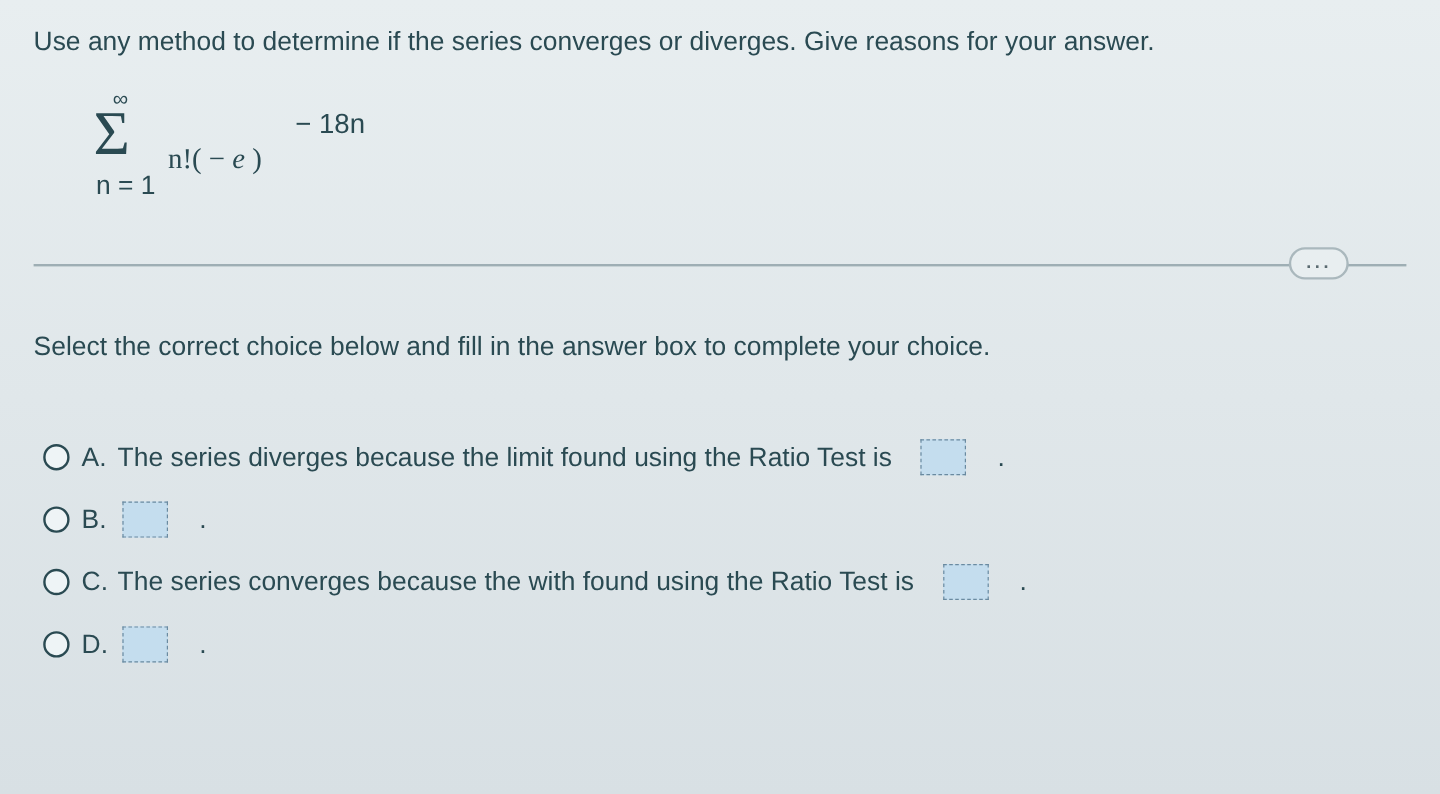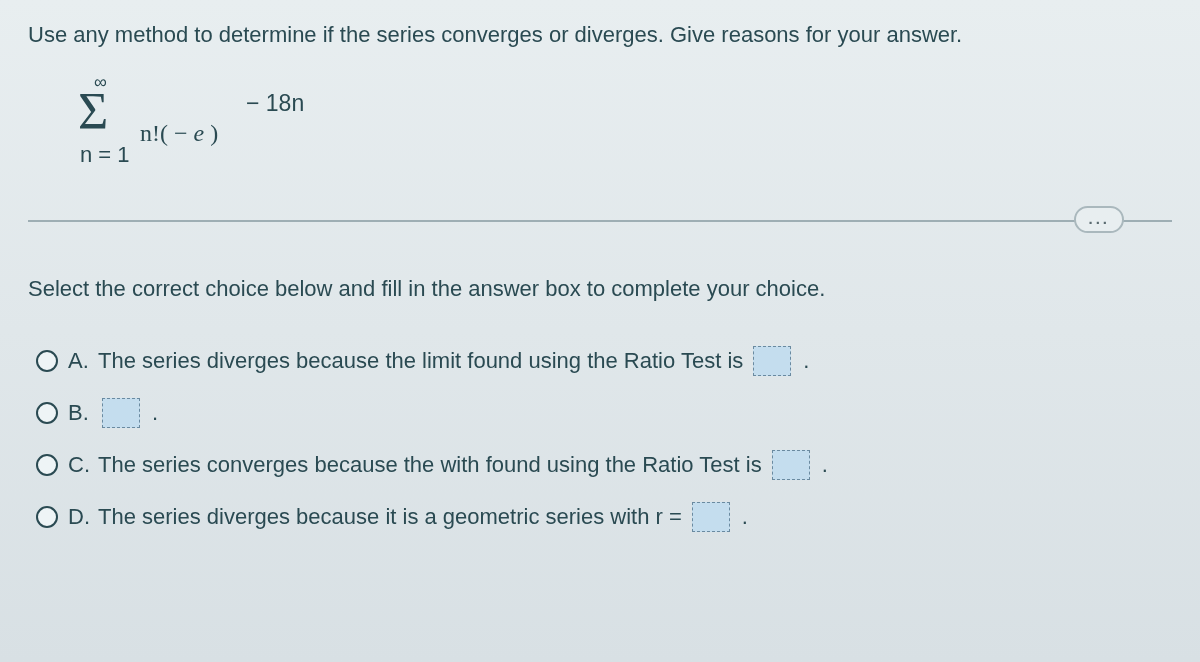--- a/index.html
+++ b/index.html
@@ -92,21 +92,21 @@
       border-radius: 14px;
       padding: 2px 12px 4px 12px;
       color: #5a6a70;
       font-weight: bold;
       letter-spacing: 3px;
       font-size: 15px;
     }
     .instruction {
       font-size: 22px;
       color: #2a4a52;
-      margin-bottom: 44px;
+      margin-bottom: 64px;
     }
     .choices {
       margin-left: 8px;
     }
     .choice {
       display: flex;
       align-items: center;
       margin-bottom: 22px;
       font-size: 22px;
       color: #2a4a52;
@@ -120,21 +120,21 @@
       margin-right: 10px;
       background: #eef4f6;
     }
     .choice-letter {
       width: 30px;
       flex-shrink: 0;
     }
     .choice-text {
       display: flex;
       align-items: center;
-      gap: 6px;
+      gap: 20px;
     }
     .answer-box {
       display: inline-block;
       width: 38px;
       height: 30px;
       background: #c4ddee;
       border: 1px dashed #6a8aa0;
       vertical-align: middle;
       margin: 0 4px;
     }
@@ -192,20 +192,19 @@
         <span>The series converges because the with found using the Ratio Test is</span>
         <span class="answer-box"></span>
         <span class="period">.</span>
       </span>
     </div>
 
     <div class="choice">
       <div class="radio"></div>
       <span class="choice-letter">D.</span>
       <span class="choice-text">
-        <span>The series diverges because it is a geometric series with r =</span>
         <span class="answer-box"></span>
         <span class="period">.</span>
       </span>
     </div>
 
   </div>
 </div>
 
 </body></html>

